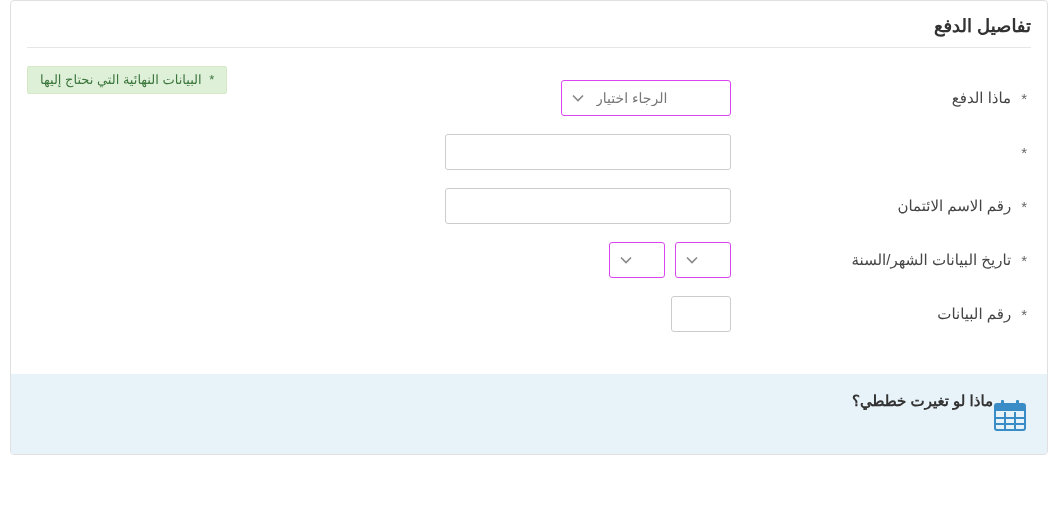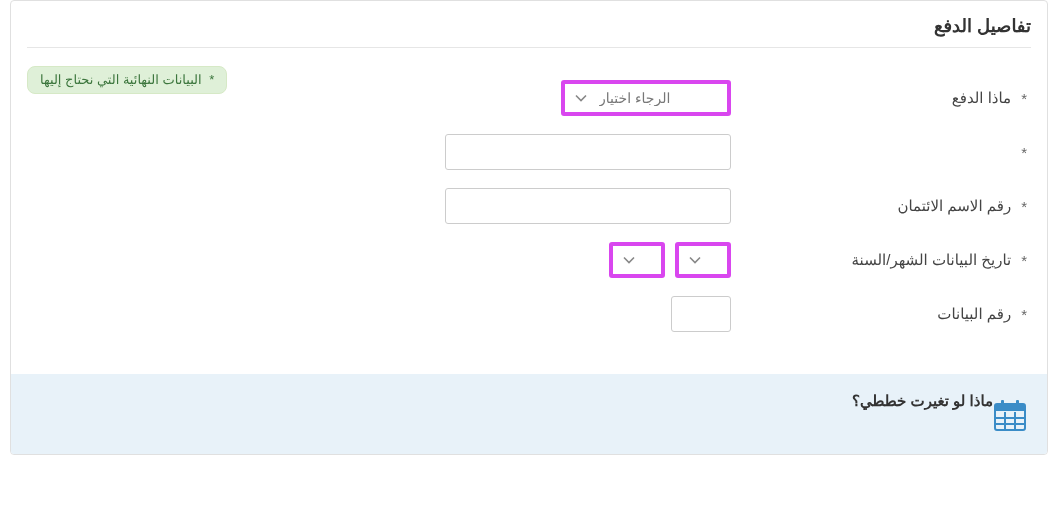--- a/index.html
+++ b/index.html
@@ -39,21 +39,21 @@
   }
   .required-badge {
     position: absolute;
     left: 16px;
     top: 18px;
     background: #dff0d8;
     border: 1px solid #d6e9c6;
     color: #3c763d;
     font-size: 13px;
     padding: 5px 12px 6px 12px;
-    border-radius: 8px;
+    border-radius: 2px;
     direction: rtl;
   }
   .required-badge .asterisk {
     color: #3c763d;
     margin-left: 4px;
   }
   .form-rows {
     margin-top: 14px;
   }
   .form-row {
@@ -77,21 +77,21 @@
     color: #666;
   }
   .input-col {
     display: flex;
     gap: 10px;
   }
   .select {
     position: relative;
     display: inline-flex;
     align-items: center;
-    border: 4px solid #d946ef;
+    border: 1px solid #d946ef;
     border-radius: 3px;
     background: #fff;
     height: 36px;
     padding: 0 10px 0 34px;
     cursor: pointer;
   }
   .select.wide { width: 170px; justify-content: flex-end; }
   .select.narrow { width: 56px; padding-right:6px; padding-left:28px; }
   .select .select-text {
     color: #777;

